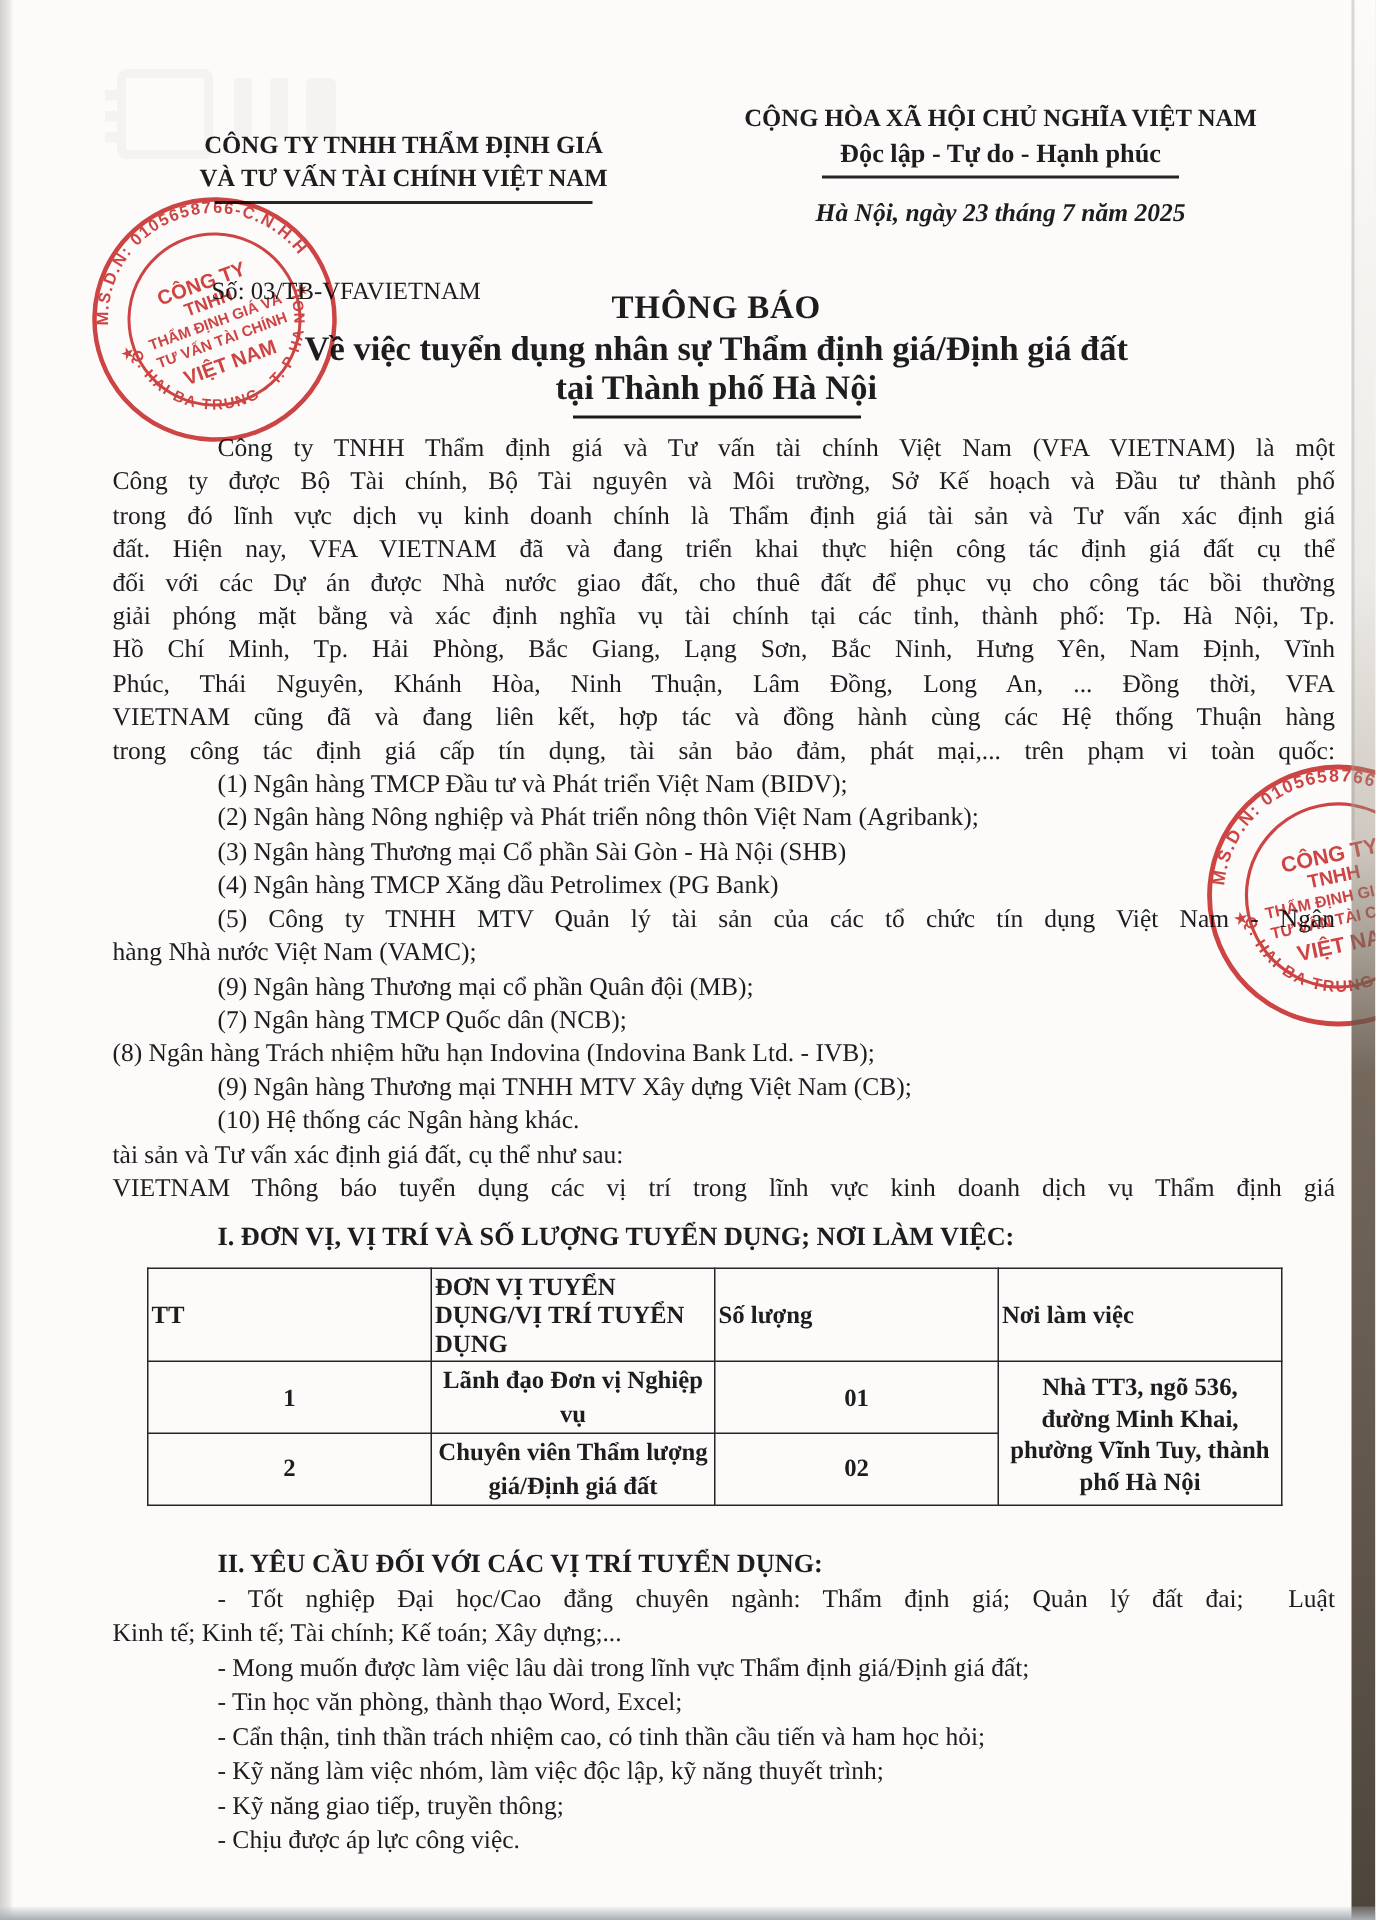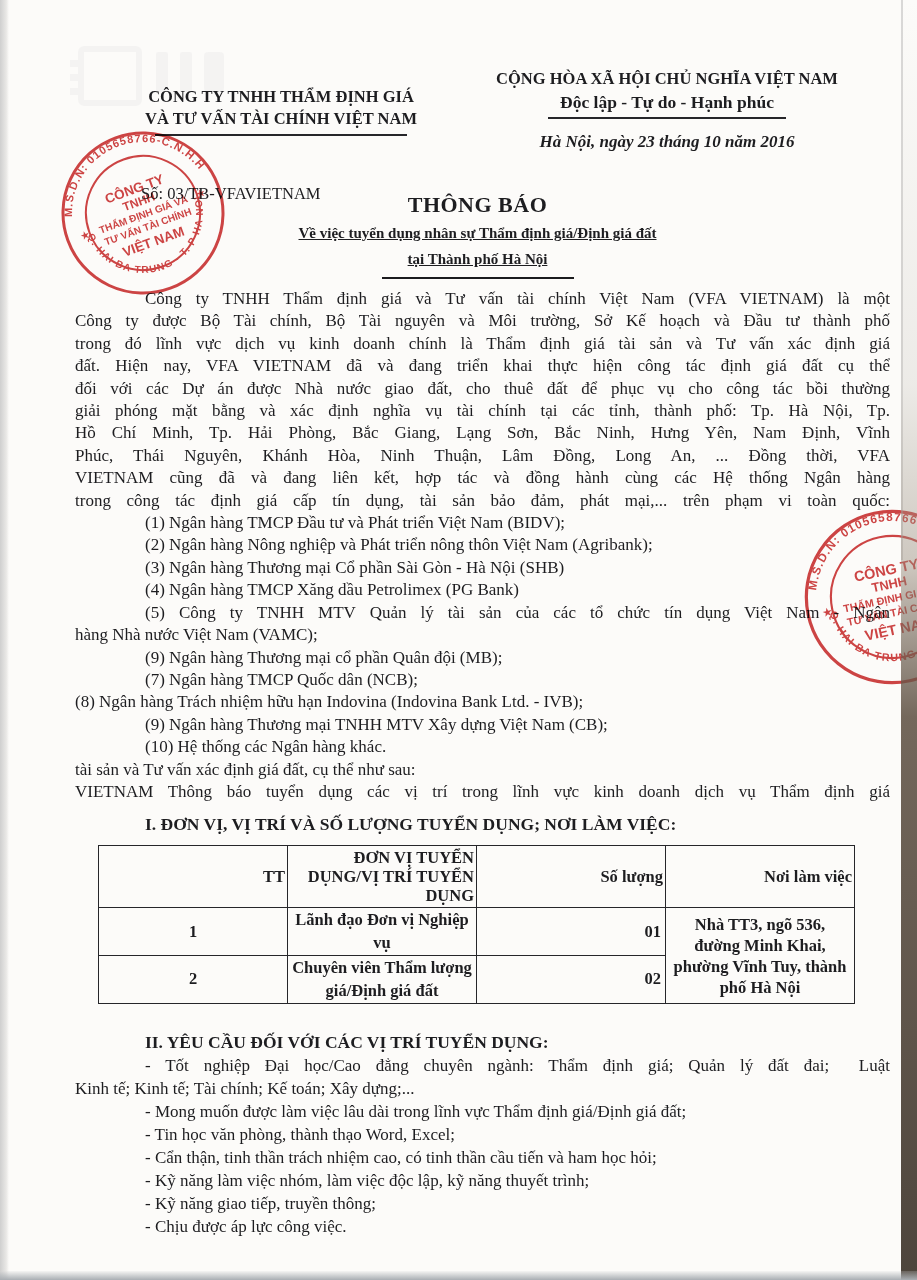--- a/index.html
+++ b/index.html
@@ -22,50 +22,50 @@
 
   
   .watermark{position:absolute;left:78px;top:42px;width:150px;height:58px;opacity:.06;z-index:1;}
   .wm-box{position:absolute;left:0;top:4px;width:52px;height:48px;border:6px solid #8a8a96;border-radius:6px;}
   .wm-l1,.wm-l2,.wm-l3{position:absolute;left:-14px;width:9px;height:7px;background:#8a8a96;}
   .wm-l1{top:8px}.wm-l2{top:22px}.wm-l3{top:36px}
   .wm-b1,.wm-b2,.wm-b3{position:absolute;top:10px;width:12px;height:40px;background:#8a8a96;border-radius:2px;}
   .wm-b1{left:78px}.wm-b2{left:102px}.wm-b3{left:126px;width:20px;border-radius:4px;}
 
   
-  .hdr-left{position:absolute;left:97px;top:86px;width:368px;text-align:center;font-weight:bold;font-size:16.5px;line-height:22px;z-index:5;}
+  .hdr-left{position:absolute;left:85px;top:86px;width:368px;text-align:center;font-weight:bold;font-size:16.5px;line-height:22px;z-index:5;}
   .hdr-left .rule{width:252px;border-bottom:2px solid #26262a;margin:4px auto 0;}
   .doc-number{position:absolute;left:141px;top:156px;font-size:16.5px;z-index:5;margin-top:28px;}
   .hdr-right{position:absolute;left:452px;top:68px;width:430px;text-align:center;z-index:5;}
   .motto1{font-weight:bold;font-size:16.5px;line-height:22px;}
   .motto2{font-weight:bold;font-size:17.5px;line-height:24px;}
   .hdr-right .rule{width:238px;border-bottom:2px solid #26262a;margin:3px auto 0;}
   .date-line{font-style:italic;font-weight:bold;font-size:17px;margin-top:13px;}
 
   
   .title-block{position:absolute;left:40px;top:190px;width:875px;text-align:center;z-index:5;}
   .title-main{font-weight:bold;font-size:22px;line-height:30px;letter-spacing:.5px;}
-  .title-sub{font-weight:bold;font-size:15px;line-height:26px;text-decoration:underline;}
+  .title-sub{font-weight:bold;font-size:23px;line-height:26px;}
   .title-block .rule{width:192px;border-bottom:2.5px solid #1b1b1e;margin:5px auto 0;}
 
   
   .content{position:absolute;left:75px;top:288px;width:815px;font-size:17px;line-height:22.4px;z-index:5;}
   .tline{white-space:pre-wrap;}
   .ind{padding-left:70px;}
   .just{text-align:justify;text-align-last:justify;}
   .sec-heading{font-weight:bold;font-size:17.5px;padding-left:70px;margin-top:9px;line-height:24px;}
   .req-block .tline{line-height:23px;}
 
   
   table.rec{border-collapse:collapse;margin:9px 0 0 23px;width:757px;table-layout:fixed;}
   table.rec th,table.rec td{border:1.6px solid #26262a;font-size:16.5px;padding:1px 4px;}
-  table.rec th{font-weight:bold;text-align:right;line-height:19px;padding:2px 2px;}
+  table.rec th{font-weight:bold;text-align:left;line-height:19px;padding:2px 2px;}
   td.c-tt{width:44px;text-align:center;font-weight:bold;}
   td.c-pos{width:336px;text-align:center;font-weight:bold;padding-left:8px;font-family:Liberation Serif, serif;}
-  td.c-qty{width:74px;text-align:right;font-weight:bold;}
+  td.c-qty{width:74px;text-align:center;font-weight:bold;}
   td.c-wp{text-align:center;font-weight:bold;line-height:21px;}
   .after-table{margin-top:26px;}
 
   
   .stamp{position:absolute;mix-blend-mode:multiply;opacity:.88;pointer-events:none;z-index:10;}
   .stamp-left{left:58px;top:128px;width:170px;height:170px;transform:rotate(-20deg);}
   .stamp-right{left:801px;top:506px;width:182px;height:182px;transform:rotate(-12deg);}
   .stamp svg{width:100%;height:100%;}
   .stamp text{font-family:"Liberation Sans","DejaVu Sans",sans-serif;font-weight:bold;}
 </style>
@@ -89,41 +89,41 @@
     <div>CÔNG TY TNHH THẨM ĐỊNH GIÁ</div>
     <div>VÀ TƯ VẤN TÀI CHÍNH VIỆT NAM</div>
     <div class="rule"></div>
   </div>
   <div class="doc-number">Số: 03/TB-VFAVIETNAM</div>
 
   <div class="hdr-right">
     <div class="motto1">CỘNG HÒA XÃ HỘI CHỦ NGHĨA VIỆT NAM</div>
     <div class="motto2">Độc lập - Tự do - Hạnh phúc</div>
     <div class="rule"></div>
-    <div class="date-line">Hà Nội, ngày 23 tháng 10 năm 2016</div>
+    <div class="date-line">Hà Nội, ngày 23 tháng 7 năm 2025</div>
   </div>
 
   <div class="title-block">
     <div class="title-main">THÔNG BÁO</div>
     <div class="title-sub">Về việc tuyển dụng nhân sự Thẩm định giá/Định giá đất</div>
     <div class="title-sub">tại Thành phố Hà Nội</div>
     <div class="rule"></div>
   </div>
 
   <div class="content">
     <div>
         <div class="tline ind just">Công ty TNHH Thẩm định giá và Tư vấn tài chính Việt Nam (VFA VIETNAM) là một</div>
         <div class="tline just">Công ty được Bộ Tài chính, Bộ Tài nguyên và Môi trường, Sở Kế hoạch và Đầu tư thành phố</div>
         <div class="tline just">trong đó lĩnh vực dịch vụ kinh doanh chính là Thẩm định giá tài sản và Tư vấn xác định giá</div>
         <div class="tline just">đất. Hiện nay, VFA VIETNAM đã và đang triển khai thực hiện công tác định giá đất cụ thể</div>
         <div class="tline just">đối với các Dự án được Nhà nước giao đất, cho thuê đất để phục vụ cho công tác bồi thường</div>
         <div class="tline just">giải phóng mặt bằng và xác định nghĩa vụ tài chính tại các tỉnh, thành phố: Tp. Hà Nội, Tp.</div>
         <div class="tline just">Hồ Chí Minh, Tp. Hải Phòng, Bắc Giang, Lạng Sơn, Bắc Ninh, Hưng Yên, Nam Định, Vĩnh</div>
         <div class="tline just">Phúc, Thái Nguyên, Khánh Hòa, Ninh Thuận, Lâm Đồng, Long An, ... Đồng thời, VFA</div>
-        <div class="tline just">VIETNAM cũng đã và đang liên kết, hợp tác và đồng hành cùng các Hệ thống Ngân hàng</div>
+        <div class="tline just">VIETNAM cũng đã và đang liên kết, hợp tác và đồng hành cùng các Hệ thống Thuận hàng</div>
         <div class="tline just">trong công tác định giá cấp tín dụng, tài sản bảo đảm, phát mại,... trên phạm vi toàn quốc:</div>
       </div>
     <div>
         <div class="tline ind">(1) Ngân hàng TMCP Đầu tư và Phát triển Việt Nam (BIDV);</div>
         <div class="tline ind">(2) Ngân hàng Nông nghiệp và Phát triển nông thôn Việt Nam (Agribank);</div>
         <div class="tline ind">(3) Ngân hàng Thương mại Cổ phần Sài Gòn - Hà Nội (SHB)</div>
         <div class="tline ind">(4) Ngân hàng TMCP Xăng dầu Petrolimex (PG Bank)</div>
         <div class="tline ind just">(5) Công ty TNHH MTV Quản lý tài sản của các tổ chức tín dụng Việt Nam - Ngân</div>
         <div class="tline">hàng Nhà nước Việt Nam (VAMC);</div>
         <div class="tline ind">(9) Ngân hàng Thương mại cổ phần Quân đội (MB);</div>

